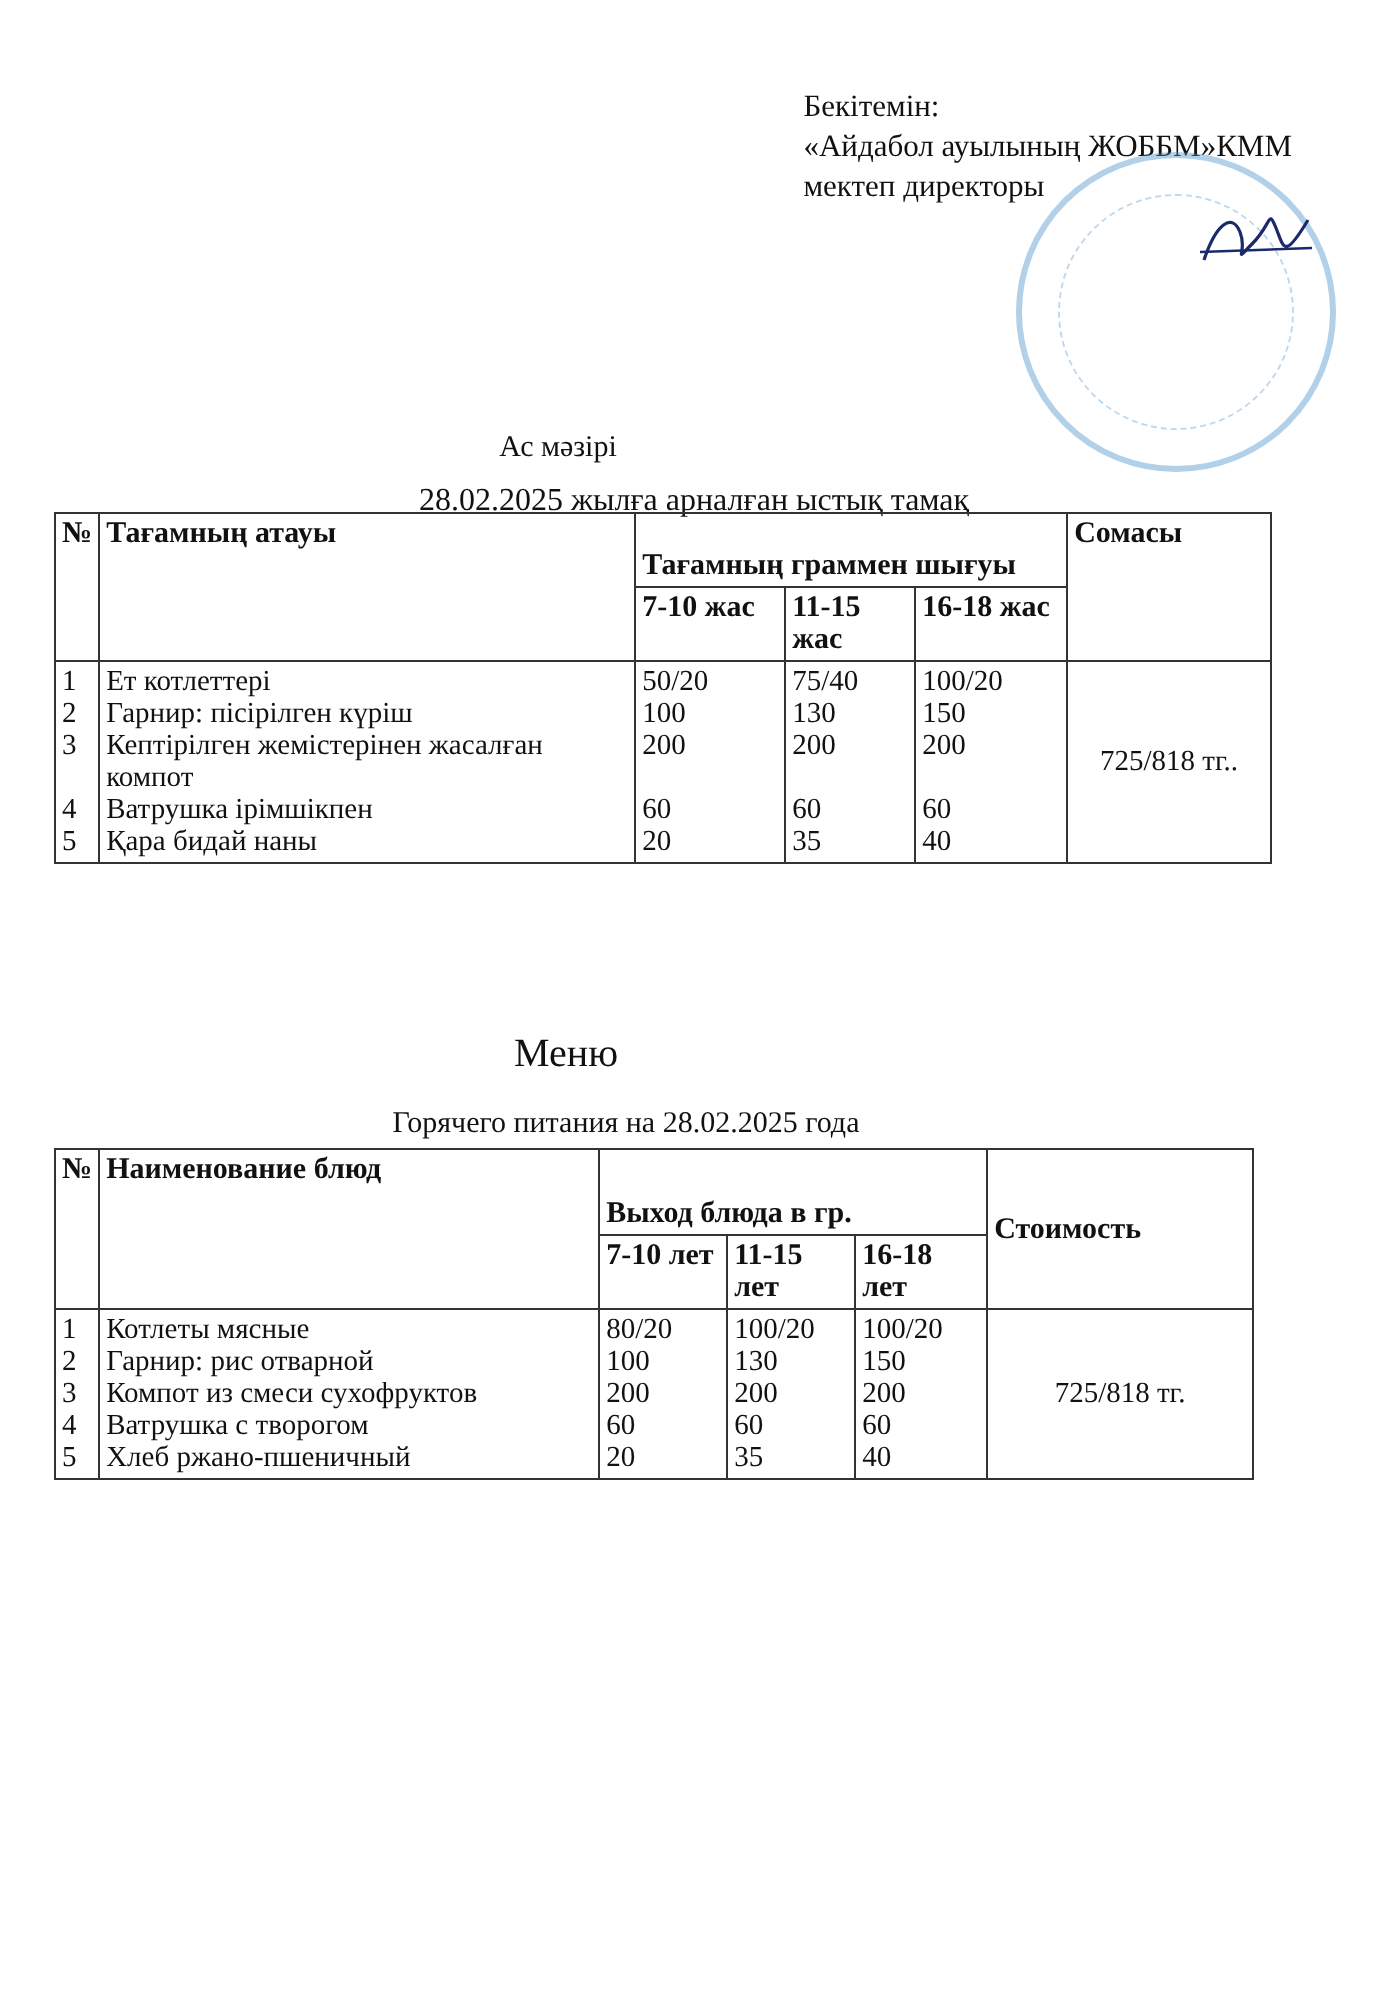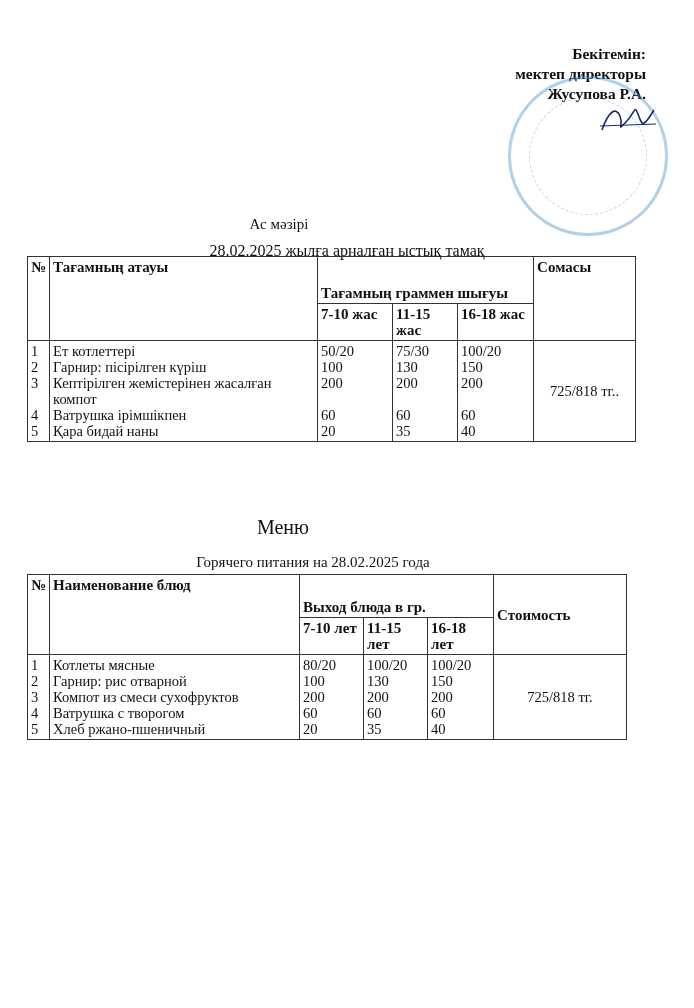--- a/index.html
+++ b/index.html
@@ -1,22 +1,22 @@
 <!DOCTYPE html>
 <html><head>
 <meta charset="utf-8">
 <style>
   html, body { margin: 0; padding: 0; background: #ffffff; }
   body {
     width: 694px; height: 1008px; position: relative; overflow: hidden;
     font-family: "Liberation Serif", serif; color: #111;
   }
   .approval {
-    position: absolute; right: 48px; top: 44px; text-align: right;
-    font-size: 15.5px; line-height: 20px; font-weight: bold;
+    position: absolute; right: 48px; top: 44px; 
+    font-size: 15.5px; line-height: 20px;
   }
   .stamp {
     position: absolute; left: 508px; top: 76px; width: 160px; height: 160px;
     border-radius: 50%; border: 3px solid rgba(70,140,200,0.55);
     box-sizing: border-box; opacity: 0.75;
   }
   .stamp::after {
     content: ""; position: absolute; left: 18px; top: 18px; right: 18px; bottom: 18px;
     border-radius: 50%; border: 1.5px dashed rgba(70,140,200,0.45);
   }
@@ -40,22 +40,22 @@
   .stack div { white-space: nowrap; }
   .price { vertical-align: middle !important; text-align: center; }
   .center { text-align: right; }
   .spacer { height: 16px; }
 </style>
 </head>
 <body>
 
 <div class="approval">
   <div>Бекітемін:</div>
+  <div>«Айдабол ауылының ЖОББМ»КММ</div>
   <div>мектеп директоры</div>
-  <div>Жусупова Р.А.</div>
 </div>
 <div class="stamp"></div>
 <svg class="signature" viewBox="0 0 60 34">
   <path d="M4 28 C10 10, 18 4, 22 14 S18 30, 28 20 S36 2, 40 12 S44 28, 56 8" fill="none" stroke="#1a2a6a" stroke-width="1.6"></path>
   <path d="M2 24 L58 22" fill="none" stroke="#1a2a6a" stroke-width="1.2"></path>
 </svg>
 
 <div class="title1">Ас мәзірі</div>
 <div class="title2">28.02.2025 жылға арналған ыстық тамақ</div>
 
@@ -65,21 +65,21 @@
       <col style="width:268px">
       <col style="width:75px">
       <col style="width:65px">
       <col style="width:76px">
       <col>
   </colgroup>
   <tbody>
       <tr>
     <th rowspan="2">№</th>
     <th rowspan="2">Тағамның атауы</th>
-    <th colspan="3" style="padding-top:28px">Тағамның граммен шығуы</th>
+    <th colspan="3" style="padding-top:18px">Тағамның граммен шығуы</th>
     <th rowspan="2" class="center">Сомасы</th>
   </tr>
   <tr>
     <th>7-10 жас</th>
     <th>11-15 жас</th>
     <th>16-18 жас</th>
   </tr>
   <tr>
     <td class="stack">
       <div>1</div>
@@ -98,21 +98,21 @@
     </td>
     <td class="stack">
       <div>50/20</div>
       <div>100</div>
       <div>200</div>
       <div class="spacer"></div>
       <div>60</div>
       <div>20</div>
     </td>
     <td class="stack">
-      <div>75/30</div>
+      <div>75/40</div>
       <div>130</div>
       <div>200</div>
       <div class="spacer"></div>
       <div>60</div>
       <div>35</div>
     </td>
     <td class="stack">
       <div>100/20</div>
       <div>150</div>
       <div>200</div>

